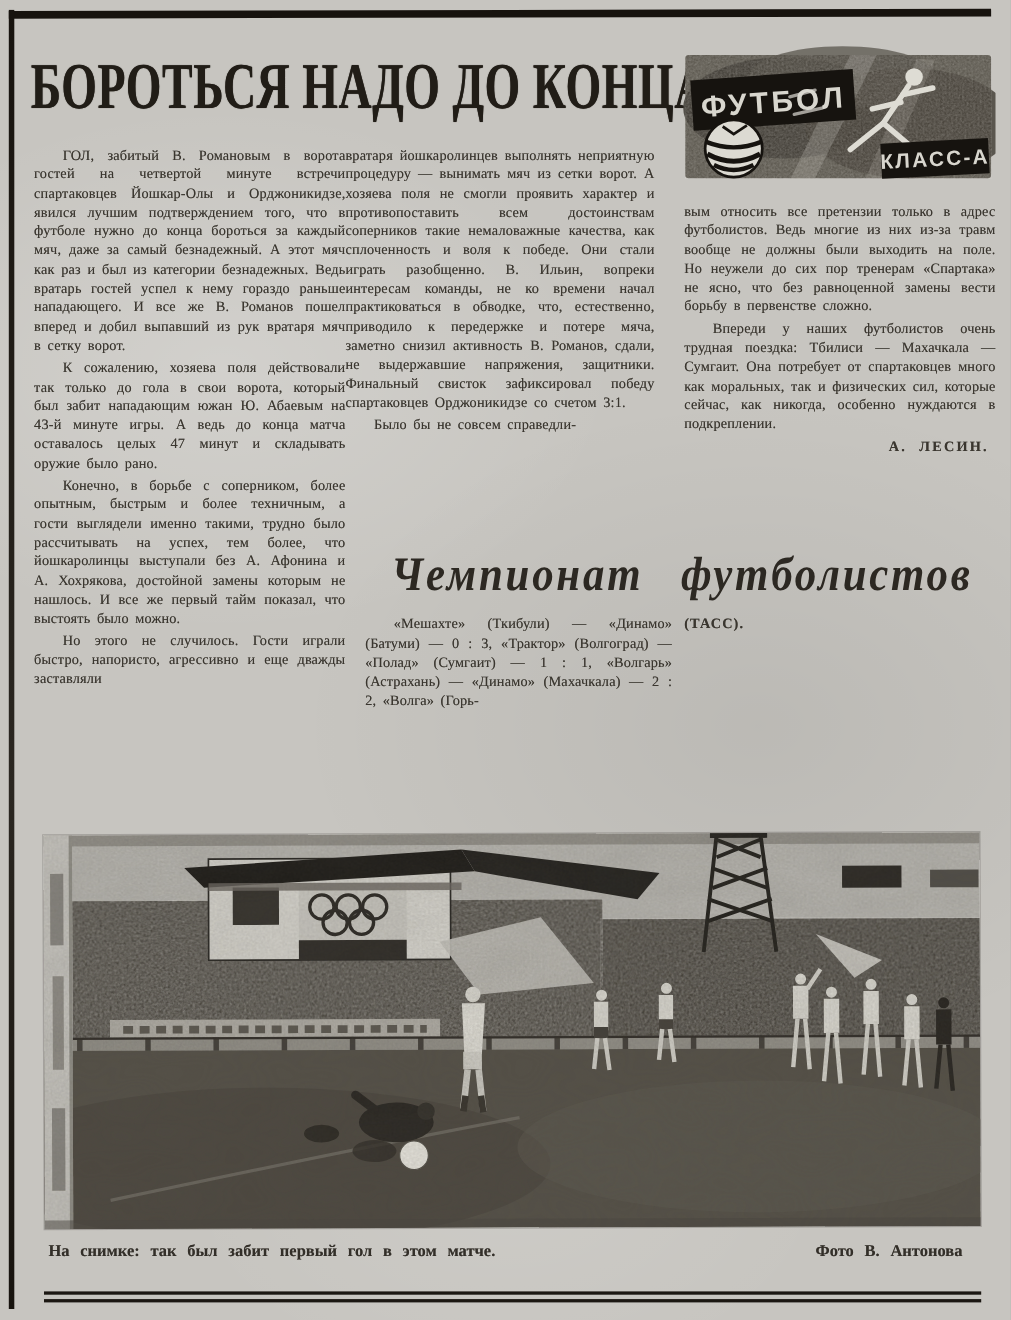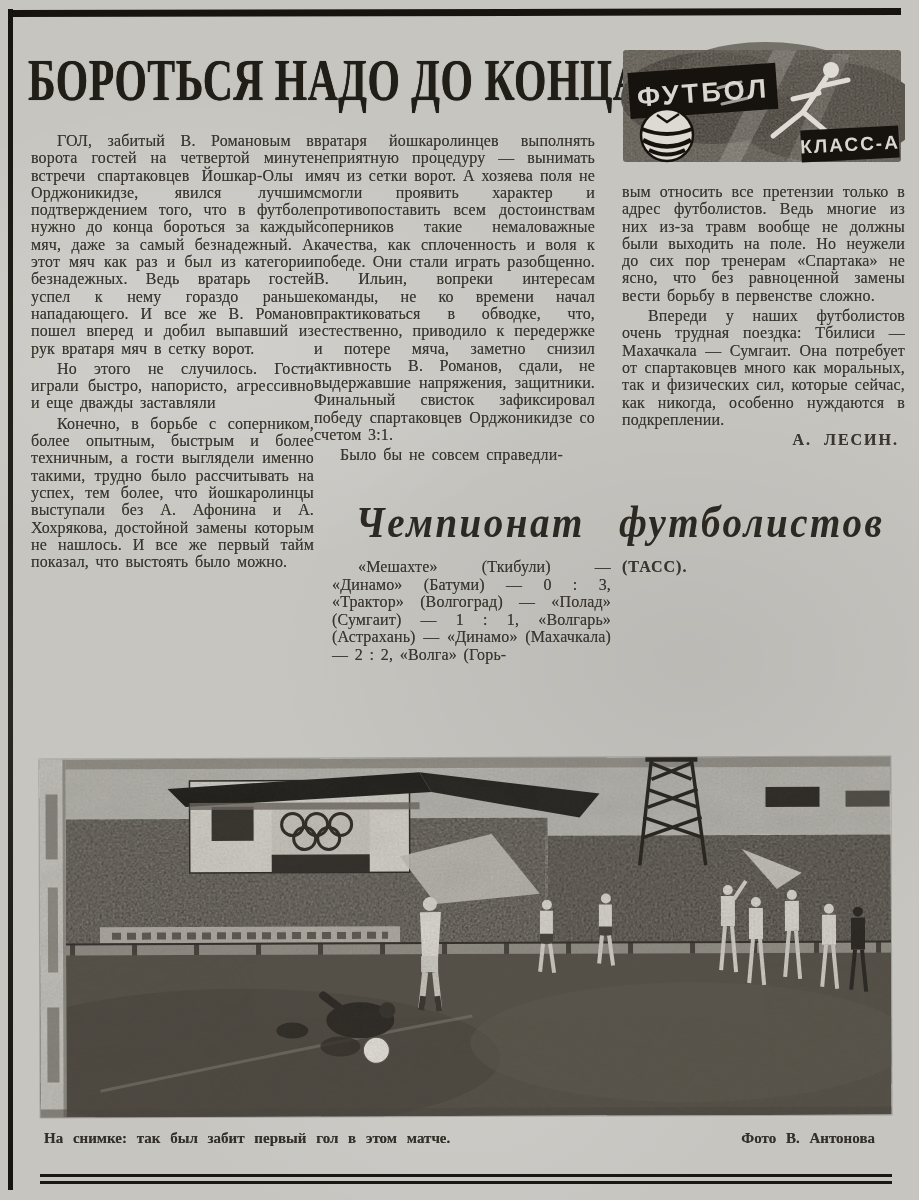--- a/index.html
+++ b/index.html
@@ -16,21 +16,21 @@
   .rule-left{position:absolute;left:8px;top:9px;width:5px;height:1181px;background:linear-gradient(#17130e,#2b2721 60%,#17130e);}
   .rule-bottom{position:absolute;left:40px;top:1174px;width:852px;height:4px;
     border-top:3px solid #1b1712;border-bottom:3px solid #1b1712;transform:rotate(-.1deeg);}
   .headline{
     position:absolute;left:28px;top:46px;white-space:nowrap;
     font-weight:bold;font-size:43px;letter-spacing:.5px;color:#211d17;
     transform:scale(.97,1.38);transform-origin:left top;
     text-shadow:0 0 .6px #211d17;
   }
   .badge{position:absolute;left:621px;top:40px;width:284px;height:127px;}
-  .col{position:absolute;font-size:16px;line-height:17.3px;text-align:justify;
+  .col{position:absolute;font-size:13px;line-height:17.3px;text-align:justify;
     letter-spacing:.15px;word-spacing:2.5px;color:#3a362f;text-shadow:0 0 .5px rgba(40,36,30,.55);}
   .col p{margin:0 0 3px 0;}
   .col p.ind{text-indent:26px;}
   .col1{left:31px;top:132px;width:283px;}
   .col2{left:314px;top:132px;width:281px;}
   .col3{left:622px;top:183px;width:283px;}
   .byline{font-weight:bold;text-align:right;letter-spacing:2px;padding-right:6px;margin-top:8px;word-spacing:6px;}
   .res-headline{
     position:absolute;left:340px;top:497px;width:560px;text-align:center;
     font-style:italic;font-weight:bold;font-size:39px;letter-spacing:2.5px;word-spacing:22px;
@@ -90,22 +90,23 @@
       <path d="M120,42 L97,48 M127,58 L101,64" stroke-width="3" opacity=".7"></path>
     </g>
     <g transform="rotate(-3 229 104)">
       <rect x="180" y="88" width="98" height="32" fill="#16130f"></rect>
       <text x="229" y="111" text-anchor="middle" font-family="Liberation Sans, sans-serif" font-weight="bold" font-size="19" letter-spacing="2" fill="#d8d6ce">КЛАСС-А</text>
     </g>
   </svg>
 
   <div class="col col1">
     <p class="ind">ГОЛ, забитый В. Романовым в ворота гостей на четвертой минуте встречи спартаковцев Йошкар-Олы и Орджоникидзе, явился лучшим подтверждением того, что в футболе нужно до конца бороться за каждый мяч, даже за самый безнадежный. А этот мяч как раз и был из категории безнадежных. Ведь вратарь гостей успел к нему гораздо раньше нападающего. И все же В. Романов пошел вперед и добил выпавший из рук вратаря мяч в сетку ворот.</p>
+    <p class="ind">К сожалению, хозяева поля действовали так только до гола в свои ворота, который был забит нападающим южан Ю. Абаевым на 43-й минуте игры. А ведь до конца матча оставалось целых 47 минут и складывать оружие было рано.</p>
+    <p class="ind">Конечно, в борьбе с соперником, более опытным, быстрым и более техничным, а гости выглядели именно такими, трудно было рассчитывать на успех, тем более, что йошкаролинцы выступали без А. Афонина и А. Хохрякова, достойной замены которым не нашлось. И все же первый тайм показал, что выстоять было можно.</p>
     <p class="ind">Но этого не случилось. Гости играли быстро, напористо, агрессивно и еще дважды заставляли</p>
-    <p class="ind">Конечно, в борьбе с соперником, более опытным, быстрым и более техничным, а гости выглядели именно такими, трудно было рассчитывать на успех, тем более, что йошкаролинцы выступали без А. Афонина и А. Хохрякова, достойной замены которым не нашлось. И все же первый тайм показал, что выстоять было можно.</p>
   </div>
 
   <div class="col col2">
     <p>вратаря йошкаролинцев выполнять неприятную процедуру — вынимать мяч из сетки ворот. А хозяева поля не смогли проявить характер и противопоставить всем достоинствам соперников такие немаловажные качества, как сплоченность и воля к победе. Они стали играть разобщенно. В. Ильин, вопреки интересам команды, не ко времени начал практиковаться в обводке, что, естественно, приводило к передержке и потере мяча, заметно снизил активность В. Романов, сдали, не выдержавшие напряжения, защитники. Финальный свисток зафиксировал победу спартаковцев Орджоникидзе со счетом 3:1.</p>
     <p class="ind">Было бы не совсем справедли-</p>
   </div>
 
   <div class="col col3">
     <p>вым относить все претензии только в адрес футболистов. Ведь многие из них из-за травм вообще не должны были выходить на поле. Но неужели до сих пор тренерам «Спартака» не ясно, что без равноценной замены вести борьбу в первенстве сложно.</p>
     <p class="ind">Впереди у наших футболистов очень трудная поездка: Тбилиси — Махачкала — Сумгаит. Она потребует от спартаковцев много как моральных, так и физических сил, которые сейчас, как никогда, особенно нуждаются в подкреплении.</p>

